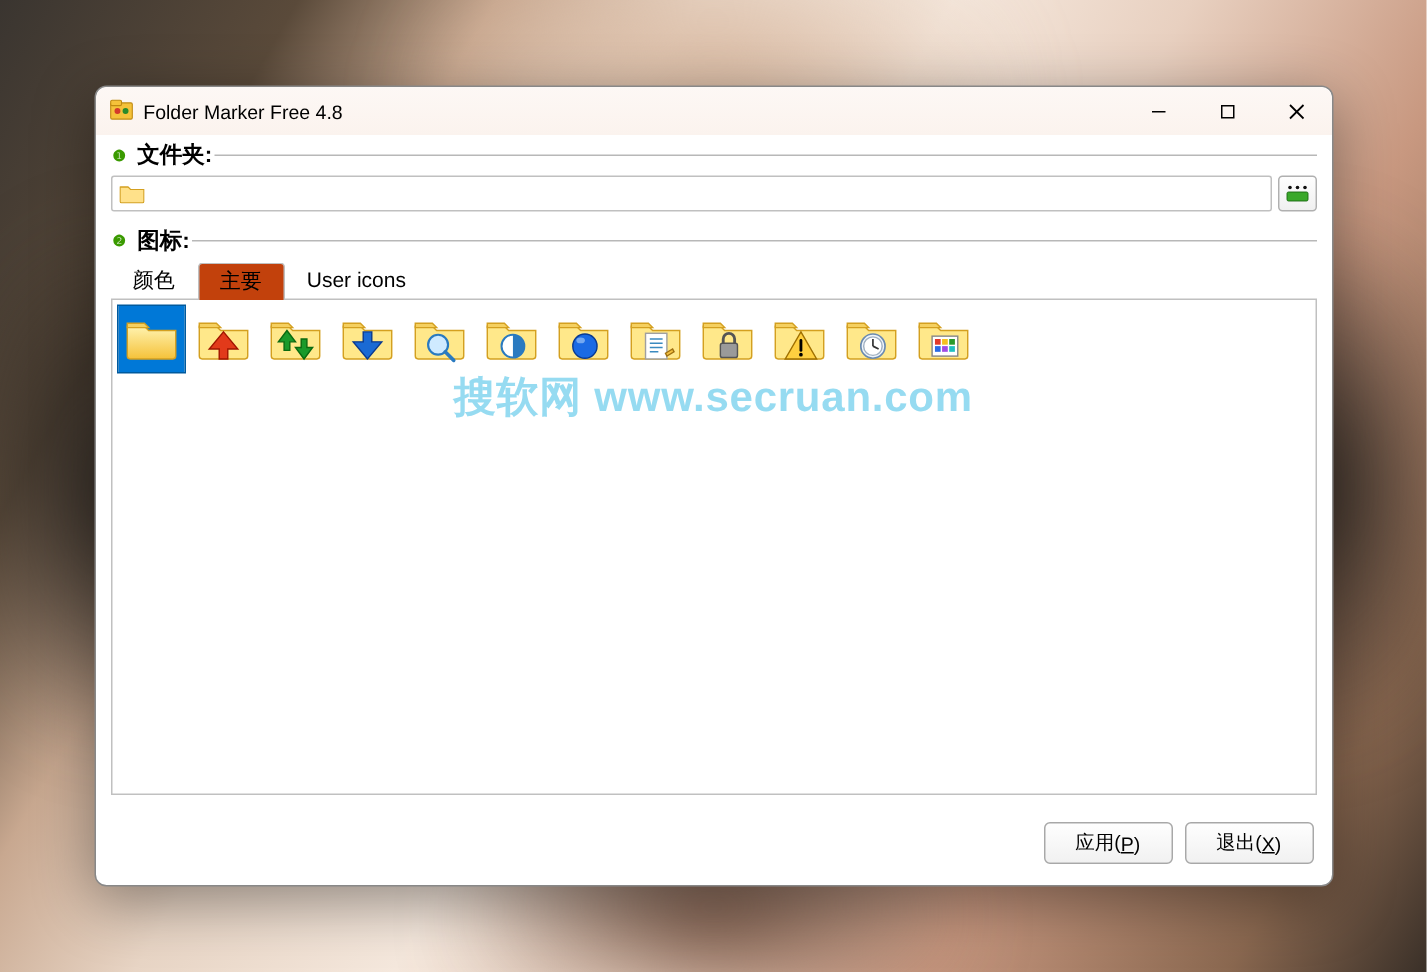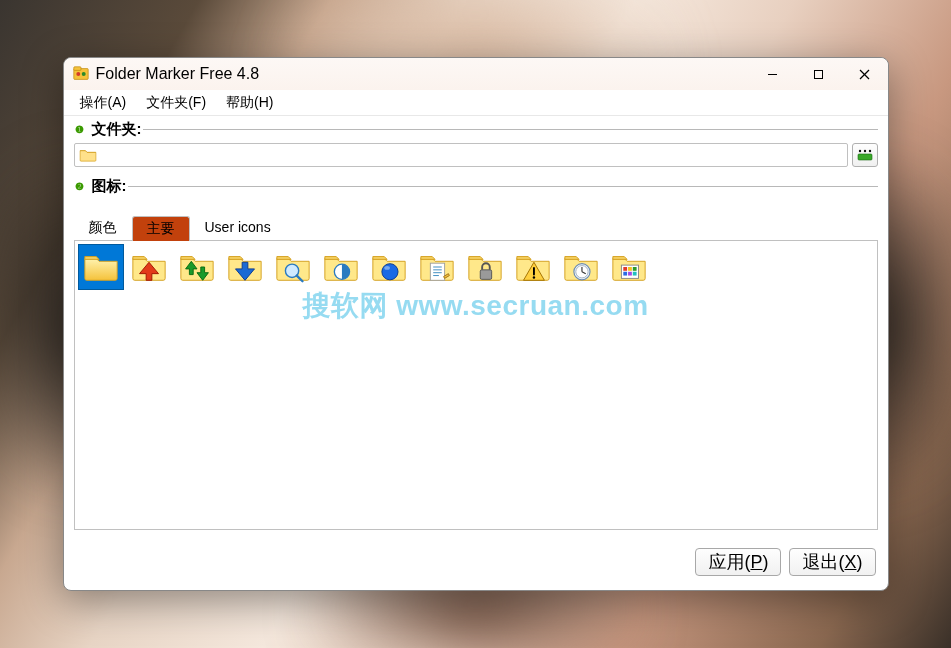--- a/index.html
+++ b/index.html
@@ -33,21 +33,21 @@
     height: 32px;
     display: flex; align-items: center;
     background: linear-gradient(#fdf8f5, #fbf3ee);
     border-radius: 8px 8px 0 0;
     padding-left: 8px;
   }
   .titlebar .app-icon {
     width: 18px; height: 18px; margin-right: 6px;
     display: flex; align-items: center; justify-content: center;
   }
-  .title-text { font-size: 16px; color: #000; }
+  .title-text { font-size: 13px; color: #000; }
   .win-controls { margin-left: auto; display: flex; }
   .win-btn {
     width: 46px; height: 32px;
     display: flex; align-items: center; justify-content: center;
     cursor: default; color: #000;
   }
   .win-btn.close { border-radius: 0 8px 0 0; }
   .menubar {
     height: 26px;
     display: flex; align-items: center;
@@ -87,21 +87,20 @@
     width: 26px; height: 24px;
     border: 1px solid #b0b0b0;
     border-radius: 3px;
     background: linear-gradient(#fefefe,#f0f0f0);
     display: flex; align-items: center; justify-content: center;
     font-size: 12px;
   }
   .tabs-row {
     display: flex;
     padding: 2px 10px 0 10px;
-    margin-top: 15px;
   }
   .tab {
     padding: 3px 14px;
     font-size: 14px;
     cursor: default;
     border: 1px solid transparent;
     border-bottom: none;
     position: relative;
   }
   .tab.active {
@@ -143,21 +142,21 @@
     display: flex; justify-content: flex-end;
     gap: 8px;
     padding: 8px 12px 14px 12px;
   }
   .btn {
     min-width: 86px; height: 28px;
     border: 1px solid #a8a8a8;
     border-radius: 4px;
     background: linear-gradient(#fefefe,#f1f1f1);
     display: flex; align-items: center; justify-content: center;
-    font-size: 18px; cursor: default;
+    font-size: 13px; cursor: default;
     padding: 0 12px;
   }
   .btn u { text-decoration: underline; }
   
   .fld { width: 38px; height: 34px; }
 </style>
 </head>
 <body>
 
 <div class="bg-blur"></div>
@@ -186,25 +185,20 @@
       </div>
       <div class="win-btn close">
         <svg width="11" height="11" viewBox="0 0 11 11">
             <line x1="1" y1="1" x2="10" y2="10" stroke="#000" stroke-width="1.2"></line>
             <line x1="10" y1="1" x2="1" y2="10" stroke="#000" stroke-width="1.2"></line>
           </svg>
       </div>
     </div>
   </div>
 
-  <div class="menubar">
-    <div class="menu-item">操作(A)</div>
-    <div class="menu-item">文件夹(F)</div>
-    <div class="menu-item">帮助(H)</div>
-  </div>
 
   <div class="section">
     <span class="step-badge">❶</span>
     <span class="section-label">文件夹:</span>
     <span class="section-line"></span>
   </div>
 
   <div class="folder-row">
     <div class="folder-input">
       <span class="folder-icon-small">

